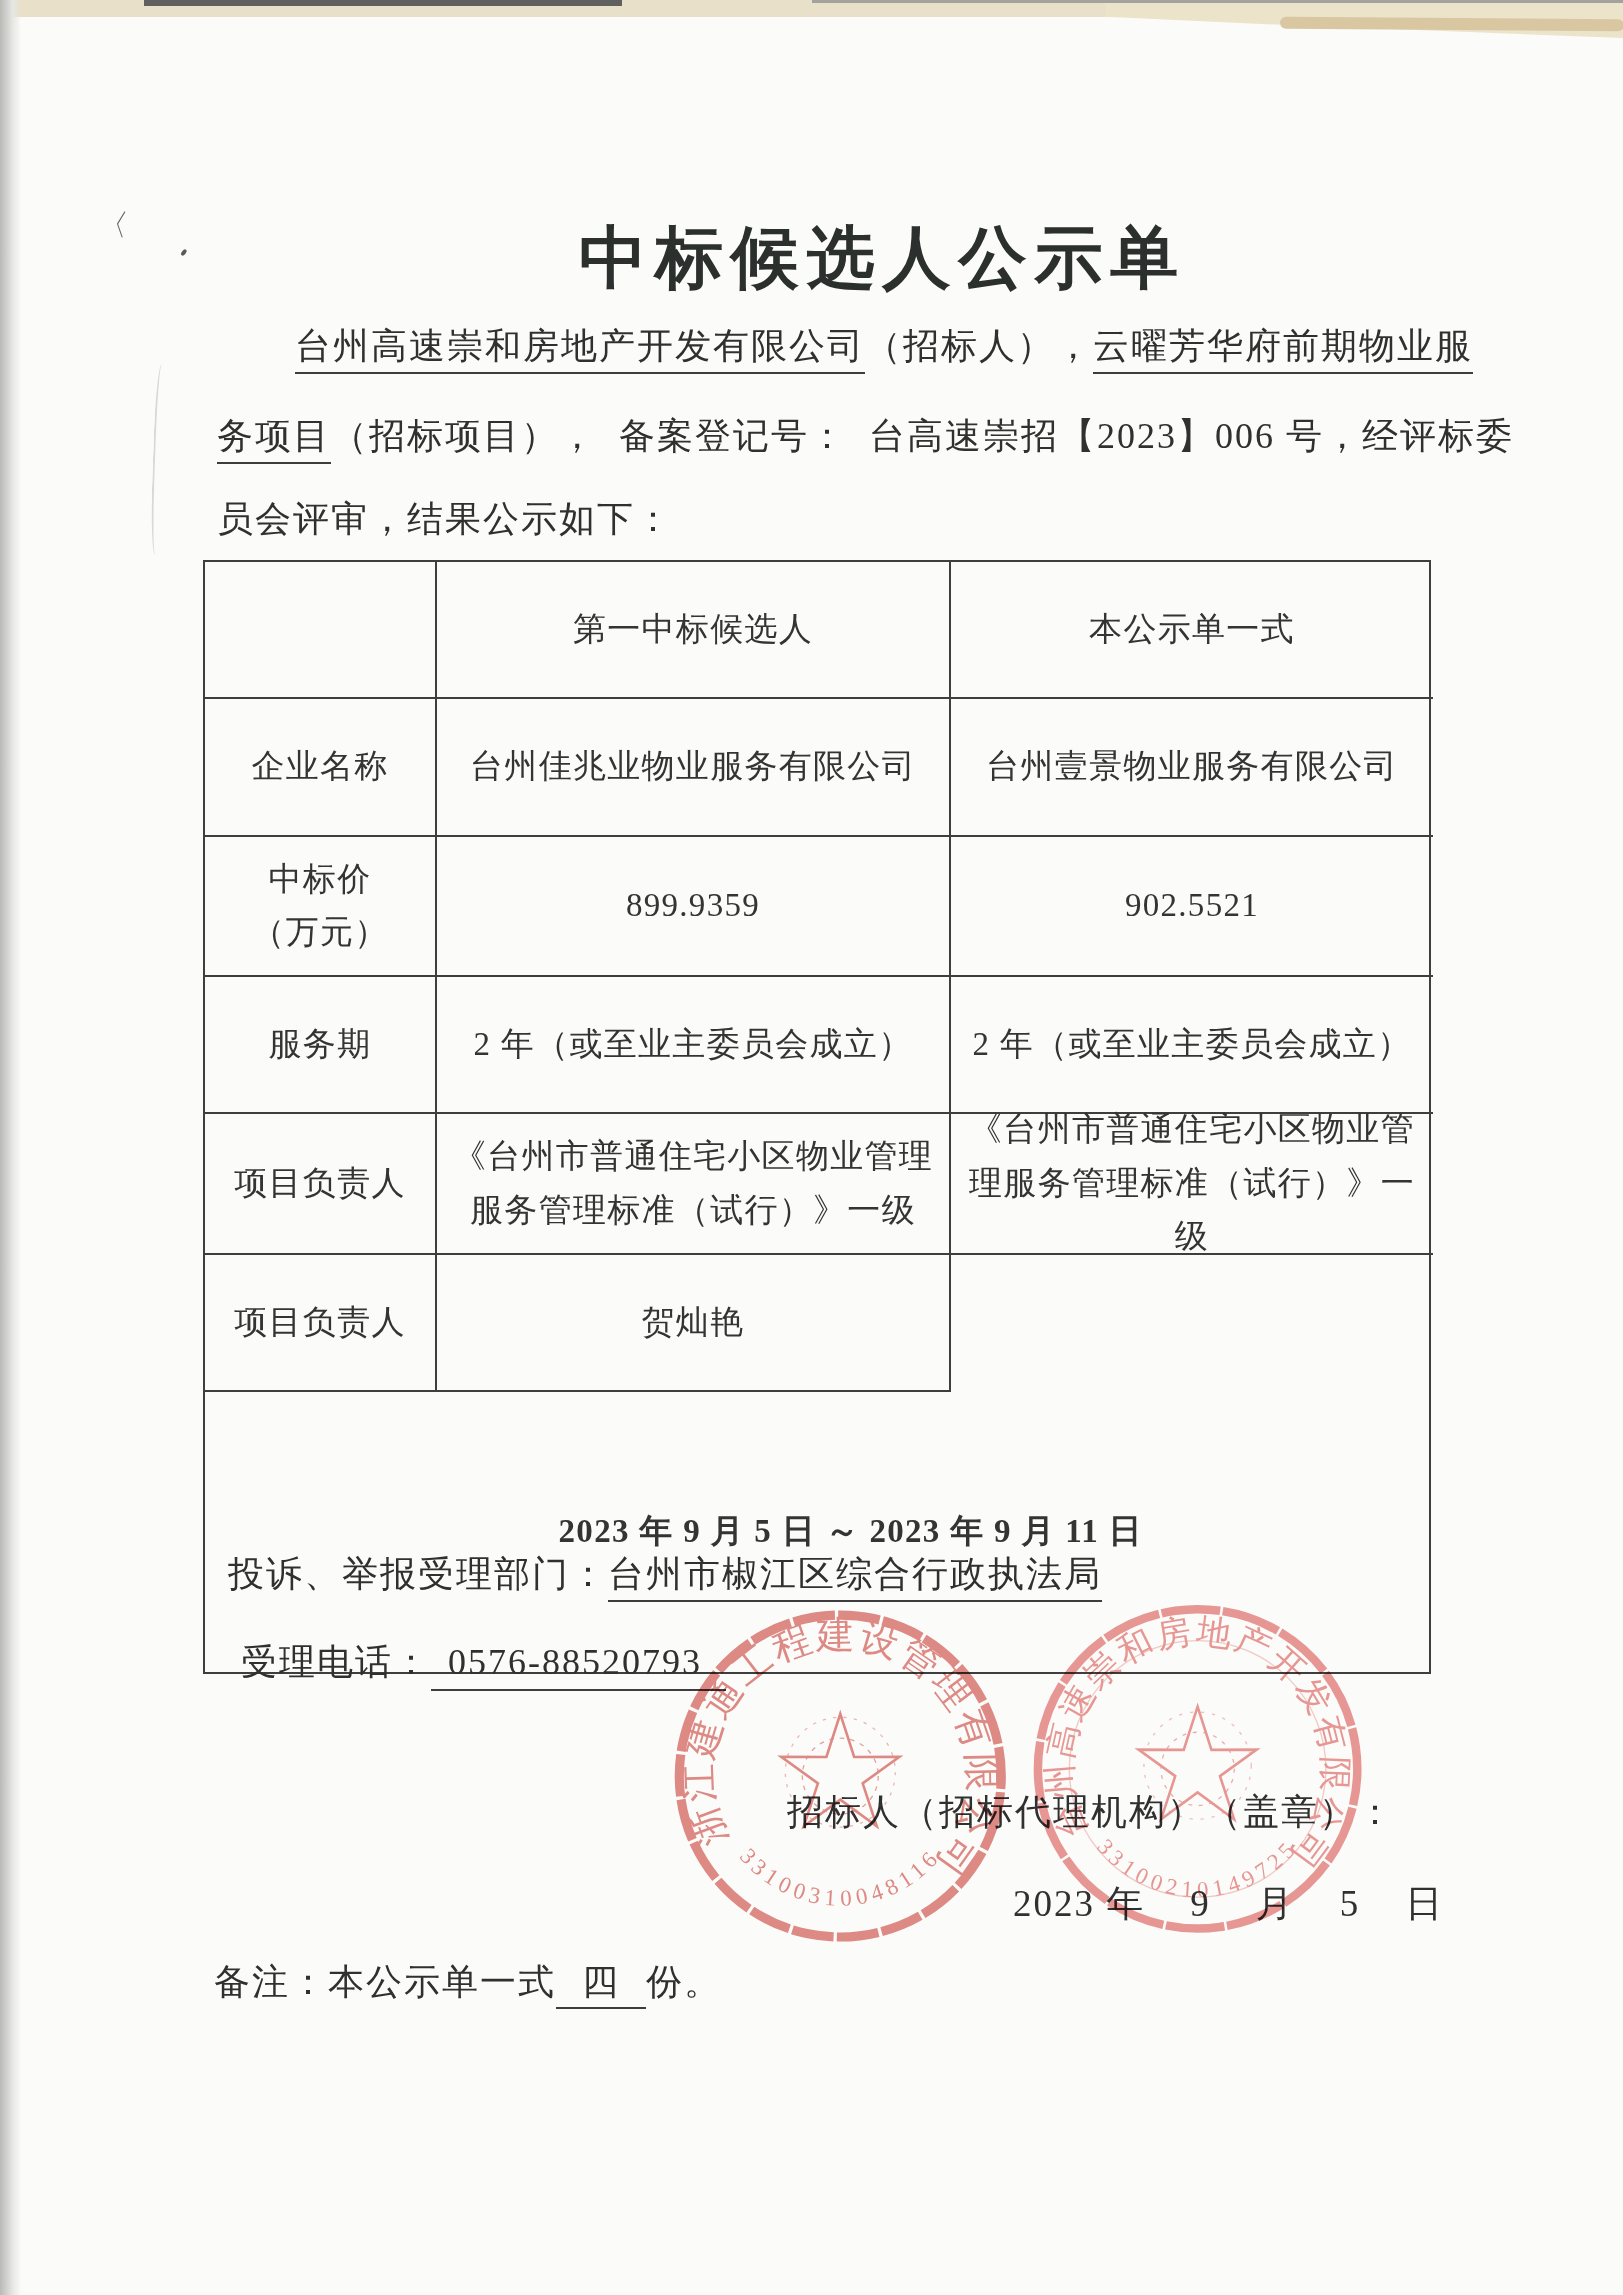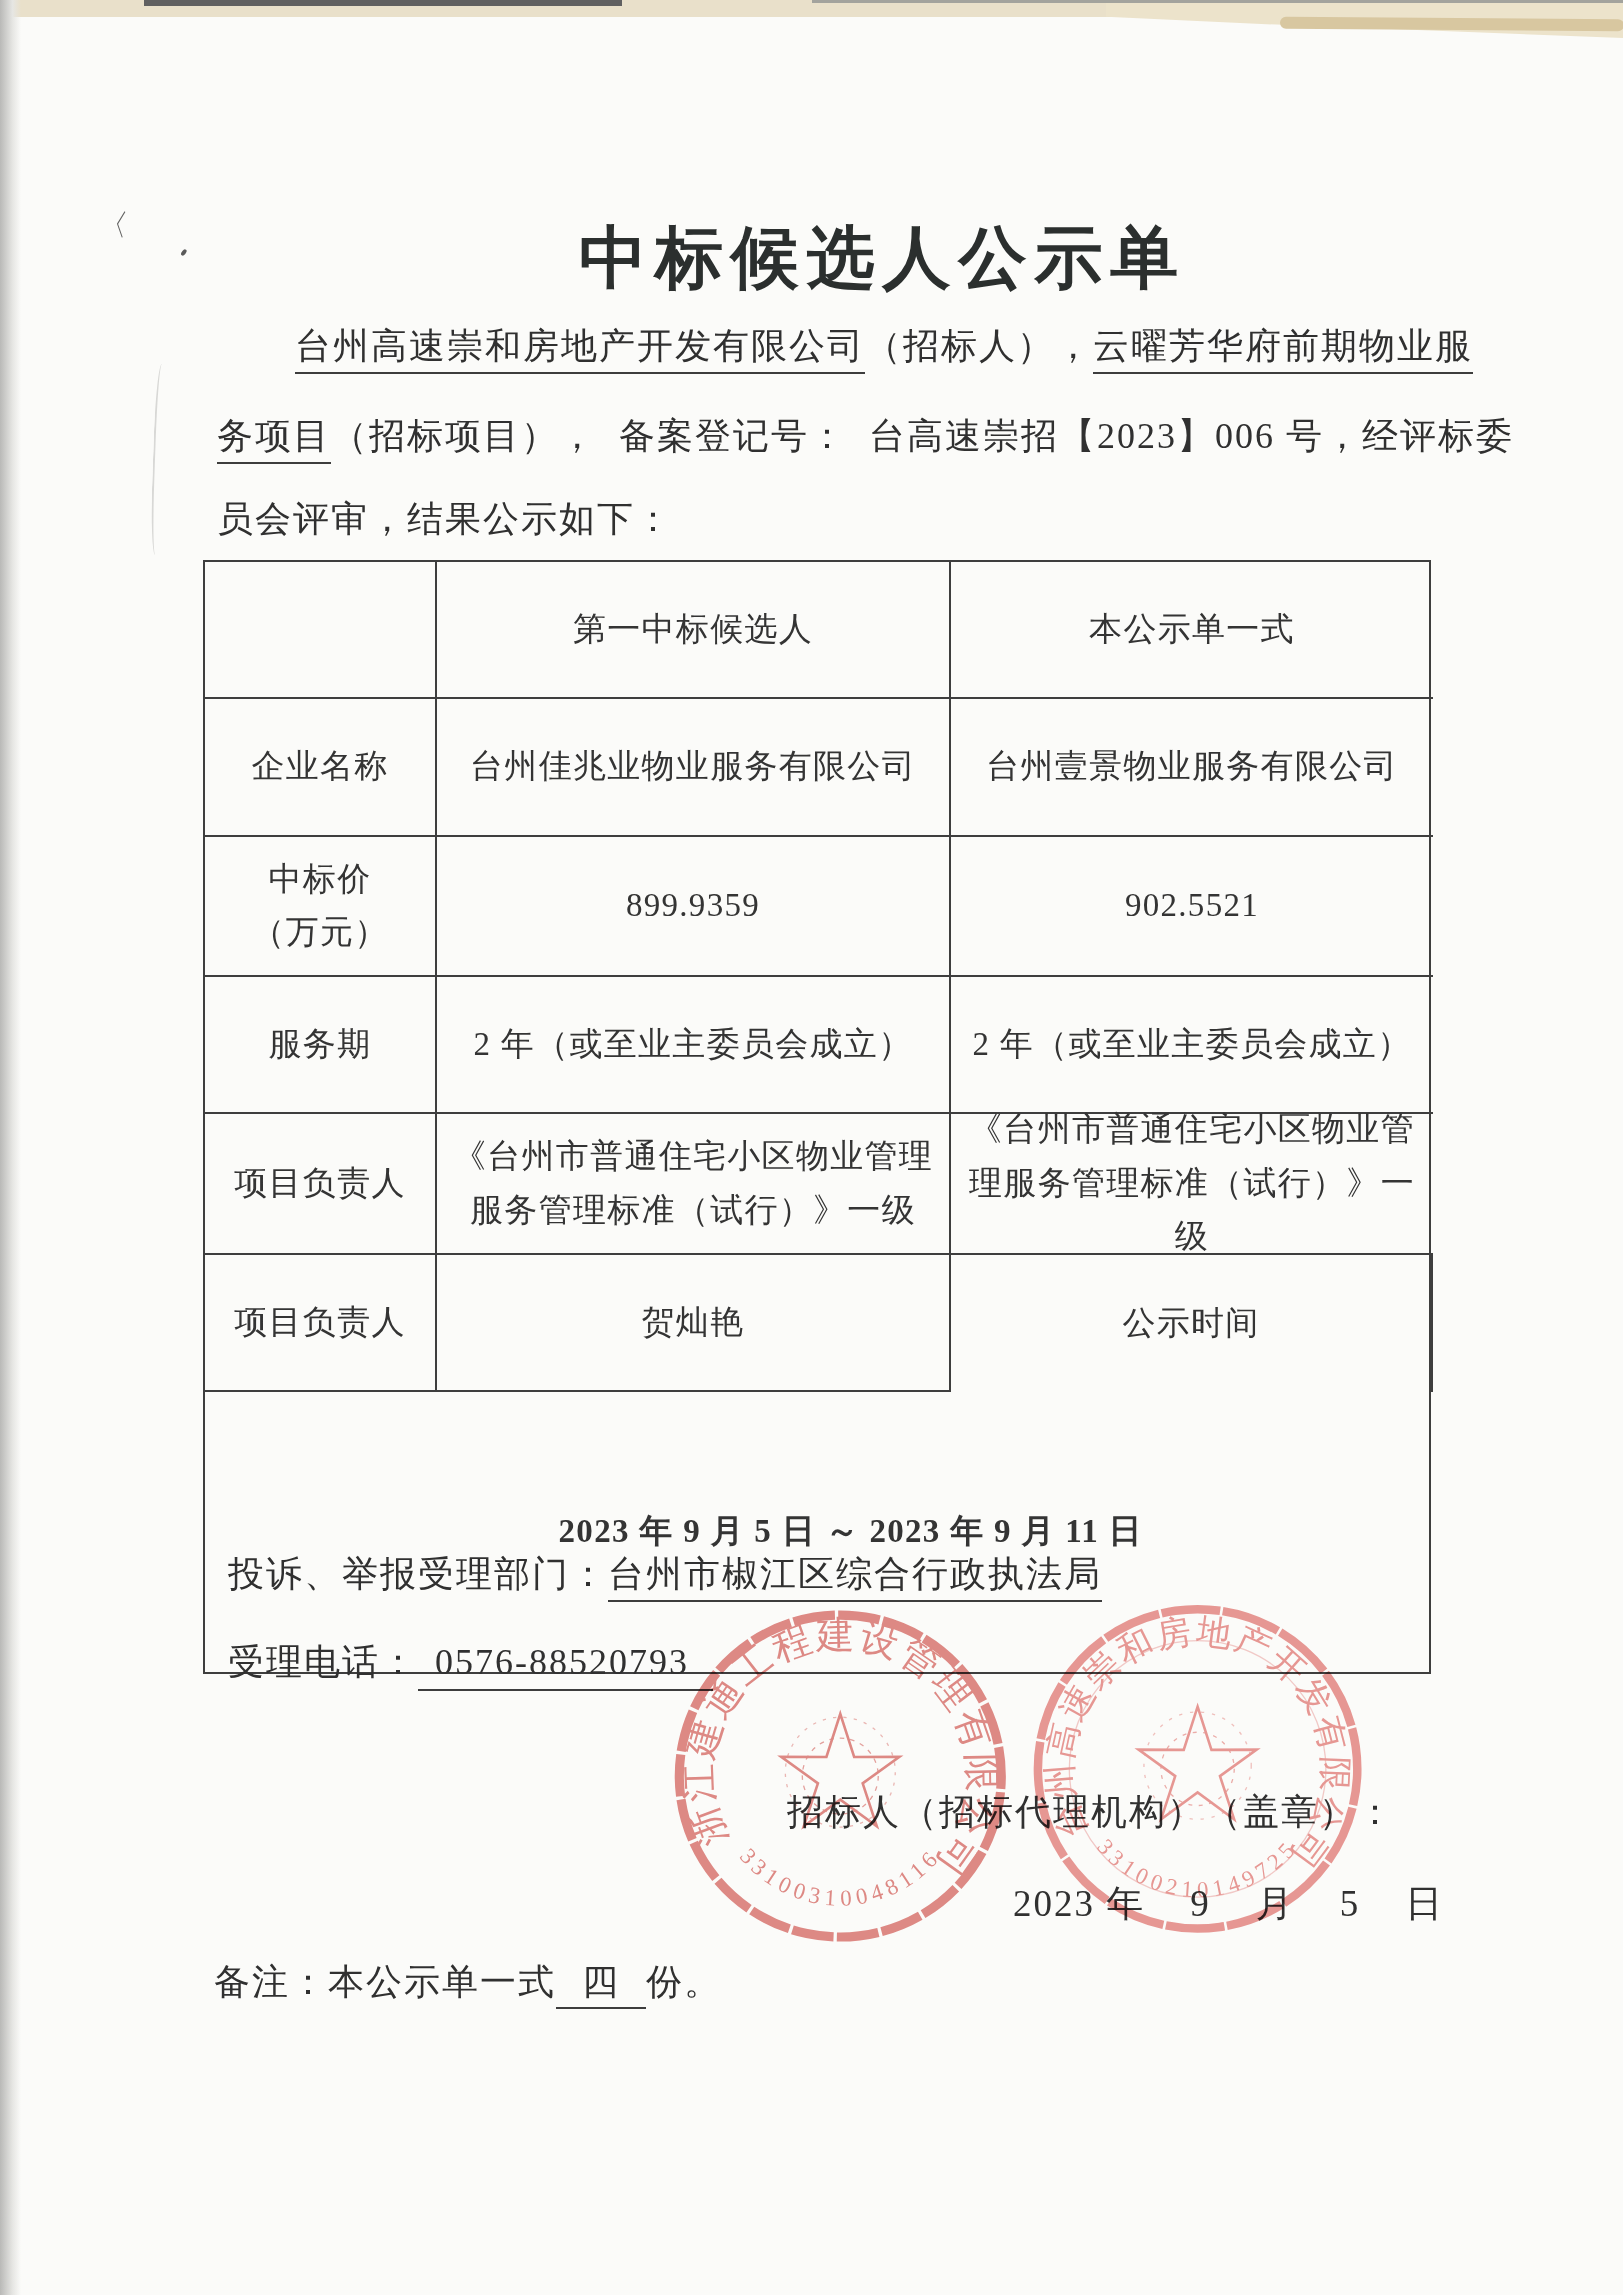--- a/index.html
+++ b/index.html
@@ -50,21 +50,21 @@
     display:flex;flex-direction:column;align-items:center;justify-content:center;
     text-align:center;padding:0 14.4px;line-height:1.62;box-sizing:border-box;
   }
   .cell.last-col{border-right:none;}
   .cell.last-row{border-bottom:none;}
   .cell.value{padding:0 9.2px;}
   .cell.merged{grid-column:2/4;padding-right:183px;font-weight:bold;}
 
   
   #complaint-line{left:228px;top:1550px;}
-  #phone-line{left:228px;top:1638px;text-align:center;}
+  #phone-line{left:241px;top:1638px;text-align:center;}
   #phone-line .u{padding:0 23.6px 6.5px 17px;}
   #sign-line{left:787px;top:1788px;}
   #date-line{left:1013px;top:1879px;font-size:37px;}
   #note-line{left:214px;top:1958px;}
   #note-line .u{padding:0 26px 5.2px 26px;}
 
   
   .stamp-layer{position:absolute;left:0;top:0;width:1623px;height:2295px;
     mix-blend-mode:multiply;opacity:.93;pointer-events:none;}
 </style>
@@ -107,21 +107,20 @@
   <div class="cell value">2 年（或至业主委员会成立）</div>
   <div class="cell value last-col">2 年（或至业主委员会成立）</div>
 
   <div class="cell">项目负责人</div>
   <div class="cell value">《台州市普通住宅小区物业管理服务管理标准（试行）》一级</div>
   <div class="cell value last-col">《台州市普通住宅小区物业管理服务管理标准（试行）》一级</div>
 
   <div class="cell">项目负责人</div>
   <div class="cell value">贺灿艳</div>
 
-  <div class="cell last-row">公示时间</div>
   <div class="cell merged last-col last-row">2023 年 9 月 5 日  ～  2023 年 9 月 11 日</div>
 </div>
 
 <div class="body-line" id="complaint-line"><span>投诉、举报受理部门：</span><span class="u">台州市椒江区综合行政执法局</span></div>
 <div class="body-line" id="phone-line"><span>受理电话：</span><span class="u">0576-88520793</span></div>
 <div class="body-line" id="sign-line">招标人（招标代理机构）（盖章）：</div>
 <div class="body-line" id="date-line">2023 年    9    月    5    日</div>
 <div class="body-line" id="note-line"><span>备注：本公示单一式</span><span class="u">四</span><span>份。</span></div>
 
 <svg class="stamp-layer" viewBox="0 0 2480 3507" xmlns="http://www.w3.org/2000/svg">

